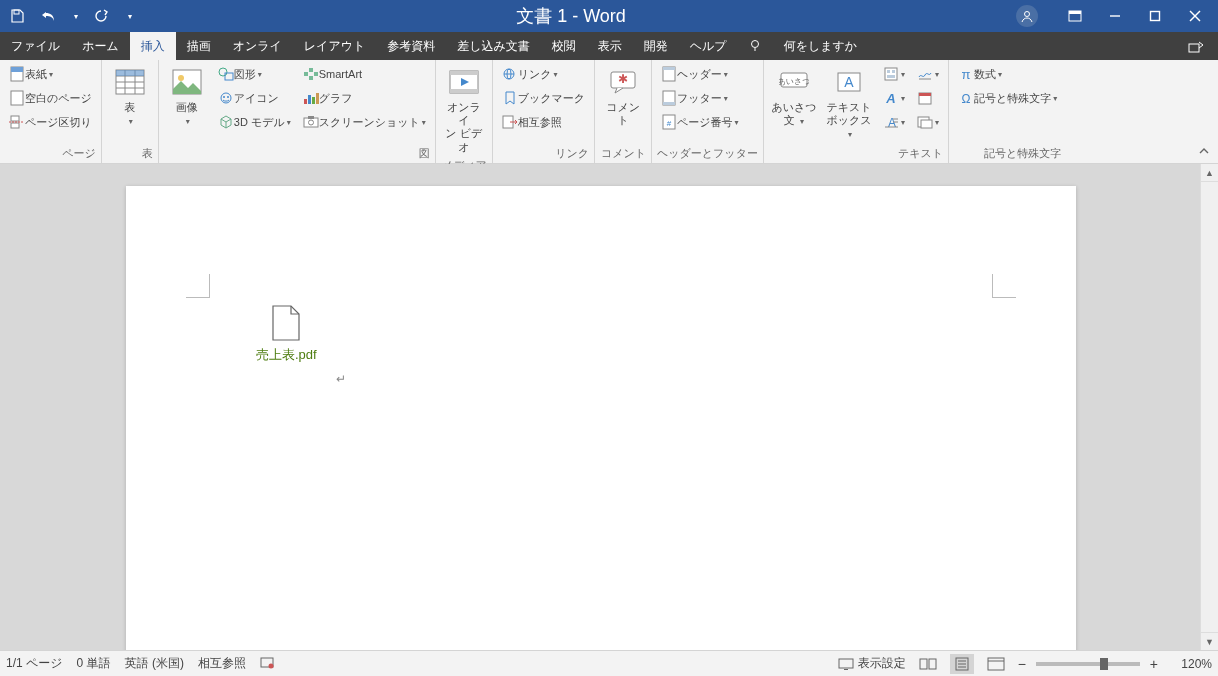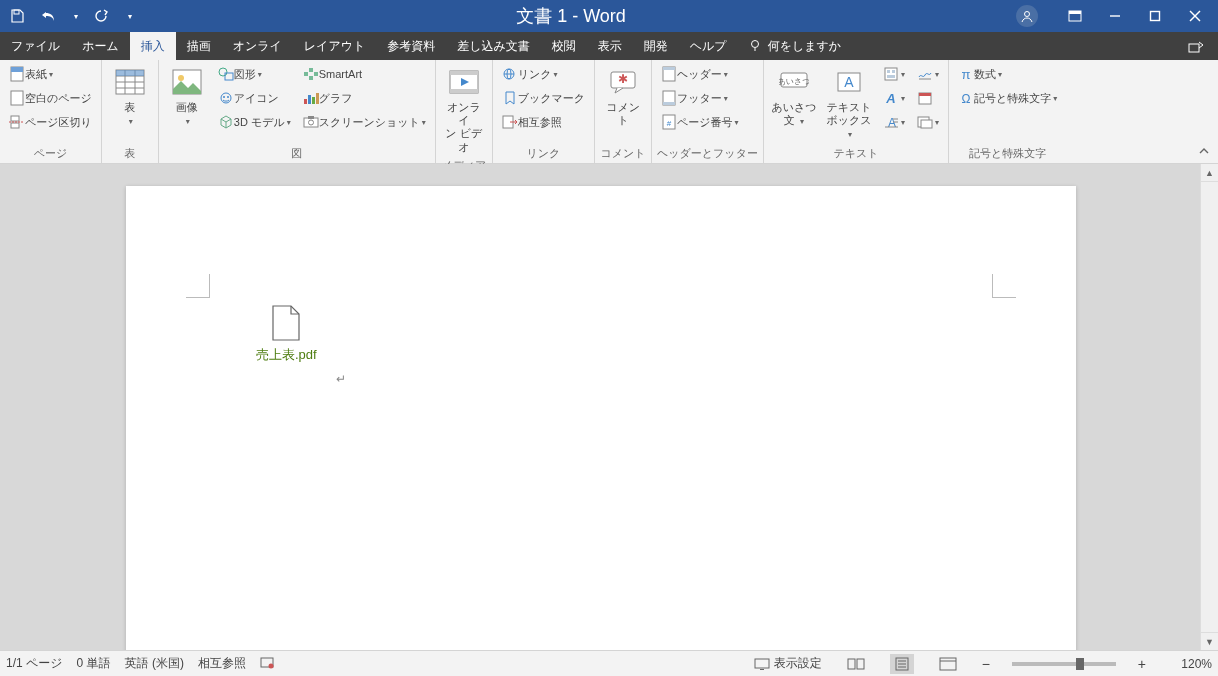--- a/index.html
+++ b/index.html
@@ -11,28 +11,28 @@
 .qat .ico { width: 18px; height: 18px; display: inline-flex; align-items: center; justify-content: center; }
 .title-text { flex: 1; text-align: center; font-size: 18px; }
 .winctrl { display: flex; align-items: center; gap: 22px; padding: 0 14px; }
 .winctrl .wic { width: 18px; height: 18px; display: inline-flex; align-items: center; justify-content: center; }
 .avatar-circle { width: 22px; height: 22px; border-radius: 50%; background: #4a6fa5; display: flex; align-items: center; justify-content: center; margin-right: 6px; }
 
 
 .tabs { height: 28px; background: #404040; display: flex; align-items: stretch; color: #fff; font-size: 12px; }
 .tab { padding: 0 11px; display: flex; align-items: center; cursor: pointer; }
 .tab.active { background: #f3f3f3; color: #2b579a; }
-.tell-me { display: flex; align-items: center; gap: 6px; padding: 0 10px; }
+.tell-me { display: flex; align-items: center; gap: 22px; padding: 0 10px; }
 .share { margin-left: auto; padding: 0 14px; display: flex; align-items: center; }
 
 
 .ribbon { height: 104px; background: #f3f3f3; border-bottom: 1px solid #d4d4d4; display: flex; position: relative; }
 .group { border-right: 1px solid #d4d4d4; display: flex; flex-direction: column; padding: 3px 5px 1px; }
 .group-content { flex: 1; display: flex; align-items: flex-start; gap: 4px; }
-.group-label { text-align: center; font-size: 11px; color: #666; padding: 2px 0 1px; }
+.group-label { text-align: right; font-size: 11px; color: #666; padding: 2px 0 1px; }
 .btn-lg { display: flex; flex-direction: column; align-items: center; justify-content: flex-start; width: 46px; gap: 2px; padding: 2px 2px; cursor: pointer; }
 .btn-lg .glyph { width: 34px; height: 34px; display: flex; align-items: center; justify-content: center; }
 .btn-lg .lbl { font-size: 11px; text-align: center; line-height: 1.2; }
 .col { display: flex; flex-direction: column; gap: 2px; }
 .btn-sm { display: flex; align-items: center; height: 22px; padding: 0 4px; font-size: 11px; cursor: pointer; white-space: nowrap; }
 .btn-sm .sic { width: 16px; height: 16px; display: inline-flex; align-items: center; justify-content: center; flex-shrink: 0; }
 .dd { font-size: 8px; color: #666; margin-left: 2px; }
 .collapse-btn { position: absolute; right: 6px; bottom: 4px; width: 16px; height: 16px; display: flex; align-items: center; justify-content: center; cursor: pointer; color: #666; }
 
 
@@ -47,21 +47,21 @@
 .cursor-mark { position: absolute; left: 210px; top: 186px; font-size: 12px; color: #888; }
 
 
 .vscroll { position: absolute; right: 0; top: 164px; bottom: 26px; width: 18px; background: #f0f0f0; border-left: 1px solid #ddd; }
 .vscroll .sbtn { height: 18px; display: flex; align-items: center; justify-content: center; font-size: 9px; color: #666; cursor: pointer; }
 .vscroll .sbtn.up { border-bottom: 1px solid #ddd; }
 .vscroll .sbtn.down { position: absolute; bottom: 0; width: 100%; border-top: 1px solid #ddd; }
 
 
 .statusbar { position: absolute; left: 0; right: 0; bottom: 0; height: 26px; background: #f3f3f3; border-top: 1px solid #d4d4d4; display: flex; align-items: center; font-size: 12px; color: #444; padding: 0 6px; gap: 14px; }
-.status-right { margin-left: auto; display: flex; align-items: center; gap: 22px; }
+.status-right { margin-left: auto; display: flex; align-items: center; gap: 10px; }
 .view-btn { width: 24px; height: 20px; display: flex; align-items: center; justify-content: center; cursor: pointer; }
 .view-btn.active { background: #d4d4d4; }
 .zoom-slider { width: 104px; height: 4px; background: #bbb; position: relative; }
 .zoom-slider .thumb { position: absolute; top: -4px; left: 64px; width: 8px; height: 12px; background: #666; }
 .zoom-pct { width: 44px; text-align: right; }
 </style>
 </head>
 <body>
 
 <div class="titlebar">

